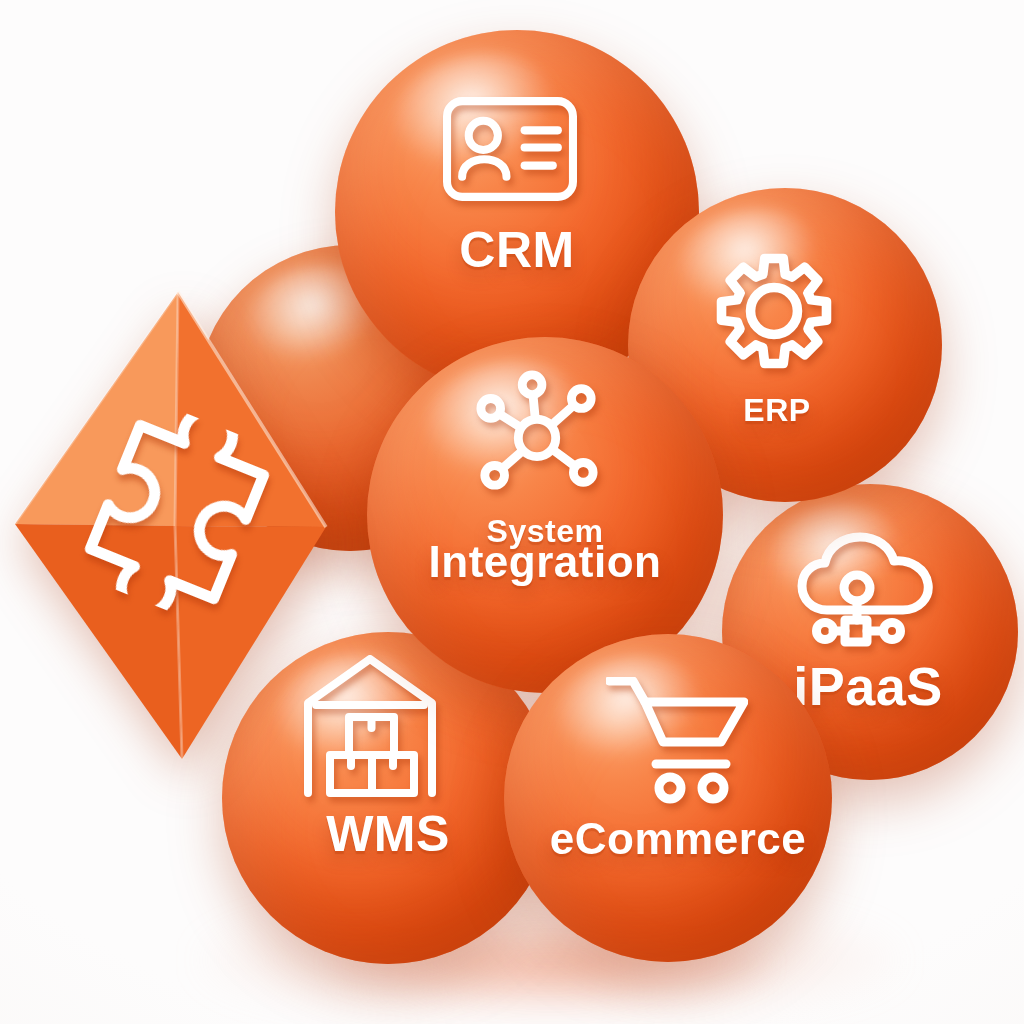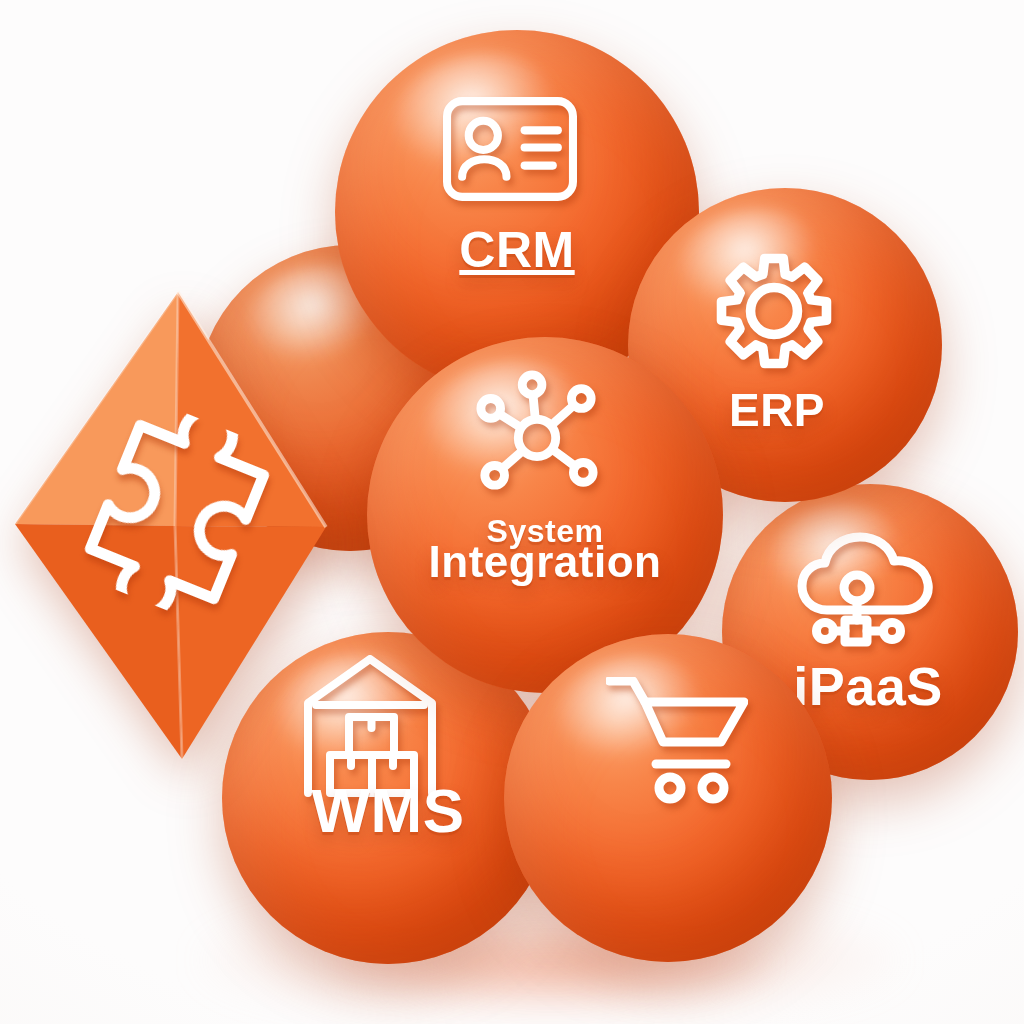--- a/index.html
+++ b/index.html
@@ -52,21 +52,21 @@
     <div class="icon" style="left:107px;top:66px;">
       <svg width="136" height="106" viewBox="0 0 135 105" fill="none" stroke="#ffffff" stroke-width="8" stroke-linecap="round" stroke-linejoin="round">
         <rect x="5" y="5" width="125" height="95" rx="15"></rect>
         <circle cx="41" cy="39" r="14.5"></circle>
         <path d="M20 80 C20 57 64 57 64 80"></path>
         <line x1="82" y1="34" x2="115" y2="34"></line>
         <line x1="82" y1="51" x2="115" y2="51"></line>
         <line x1="82" y1="69" x2="110" y2="69"></line>
       </svg>
     </div>
-    <div class="label" style="left:182px;top:220px;font-size:50px;text-decoration:underline;">CRM</div>
+    <div class="label" style="left:182px;top:220px;font-size:50px;">CRM</div>
   </div>
 
   <div class="sphere" style="left:722px;top:484px;width:296px;height:296px;z-index:3;">
     <div class="icon" style="left:75px;top:44px;">
       <svg width="140" height="126" viewBox="0 0 140 126" fill="none" stroke="#ffffff" stroke-width="9" stroke-linecap="round" stroke-linejoin="round">
         <path d="M30 82 C15 82 5 71 5 58 C5 45 15 35 28 35 C31 19 46 9 63 9 C80 9 93 19 97 33 C113 31 129 41 131 56 C133 70 122 82 106 82 Z"></path>
         <circle cx="60" cy="60" r="13"></circle>
         <line x1="60" y1="73" x2="60" y2="92"></line>
         <rect x="48" y="92" width="22" height="22"></rect>
         <line x1="36" y1="103" x2="48" y2="103"></line>
@@ -78,37 +78,37 @@
     <div class="label" style="left:146px;top:202px;font-size:54px;">iPaaS</div>
   </div>
 
   <div class="sphere" style="left:628px;top:188px;width:314px;height:314px;z-index:4;">
     <div class="icon" style="left:82px;top:59px;">
       <svg width="128" height="128" viewBox="0 0 120 120" fill="none" stroke="#ffffff" stroke-width="9" stroke-linecap="round" stroke-linejoin="round">
         <path d="M94.4 49.5 L109.2 51.3 L109.2 68.7 L94.4 70.5 A36 36 0 0 1 91.8 76.9 L101 88.7 L88.7 101 L76.9 91.8 A36 36 0 0 1 70.5 94.4 L68.7 109.2 L51.3 109.2 L49.5 94.4 A36 36 0 0 1 43.1 91.8 L31.3 101 L19 88.7 L28.2 76.9 A36 36 0 0 1 25.6 70.5 L10.8 68.7 L10.8 51.3 L25.6 49.5 A36 36 0 0 1 28.2 43.1 L19 31.3 L31.3 19 L43.1 28.2 A36 36 0 0 1 49.5 25.6 L51.3 10.8 L68.7 10.8 L70.5 25.6 A36 36 0 0 1 76.9 28.2 L88.7 19 L101 31.3 L91.8 43.1 A36 36 0 0 1 94.4 49.5 Z"></path>
         <circle cx="60" cy="60" r="22"></circle>
       </svg>
     </div>
-    <div class="label" style="left:149px;top:222px;font-size:46px;">ERP</div>
+    <div class="label" style="left:149px;top:222px;font-size:32px;">ERP</div>
   </div>
 
   <div class="sphere" style="left:222px;top:632px;width:332px;height:332px;z-index:5;">
     <div class="icon" style="left:78px;top:21px;">
       <svg width="140" height="145" viewBox="0 0 140 145" fill="none" stroke="#ffffff" stroke-width="8" stroke-linecap="round" stroke-linejoin="round">
         <path d="M8 140 L8 50 L70 6 L132 50 L132 140"></path>
         <line x1="16" y1="52" x2="124" y2="52"></line>
         <rect x="49" y="64" width="45" height="38"></rect>
         <line x1="71.5" y1="64" x2="71.5" y2="75"></line>
         <rect x="30" y="102" width="42" height="38"></rect>
         <line x1="51" y1="102" x2="51" y2="113"></line>
         <rect x="72" y="102" width="42" height="38"></rect>
         <line x1="93" y1="102" x2="93" y2="113"></line>
       </svg>
     </div>
-    <div class="label" style="left:166px;top:178px;font-size:62px;">WMS</div>
+    <div class="label" style="left:166px;top:202px;font-size:50px;">WMS</div>
   </div>
 
   <div class="sphere" style="left:367px;top:337px;width:356px;height:356px;z-index:6;">
     <div class="icon" style="left:106px;top:31px;">
       <svg width="128" height="130" viewBox="0 0 130 130" fill="none" stroke="#ffffff" stroke-width="9" stroke-linecap="round" stroke-linejoin="round">
         <circle cx="65" cy="70" r="19"></circle>
         <circle cx="60" cy="16" r="10"></circle>
         <circle cx="110" cy="30" r="10"></circle>
         <circle cx="112" cy="105" r="10"></circle>
         <circle cx="22" cy="108" r="10"></circle>
@@ -127,20 +127,21 @@
   <div class="sphere" style="left:504px;top:634px;width:328px;height:328px;z-index:7;">
     <div class="icon" style="left:102px;top:43px;">
       <svg width="142" height="128" viewBox="0 0 142 128" fill="none" stroke="#ffffff" stroke-width="9" stroke-linecap="round" stroke-linejoin="round">
         <path d="M3 4 L27 4 L39 25"></path>
         <path d="M39 25 L138 25 L115 65 L57 65 Z"></path>
         <line x1="50" y1="87" x2="120" y2="87"></line>
         <circle cx="64" cy="111" r="11"></circle>
         <circle cx="107" cy="111" r="11"></circle>
       </svg>
     </div>
+    <div class="label" style="left:174px;top:205px;font-size:44px;">eCommerce</div>
   </div>
 
   <div class="diamond" style="z-index:8;">
     <svg width="340" height="485" viewBox="0 0 340 485">
       <polygon points="168,9 5,241 165,243" fill="#f8995b"></polygon>
       <polygon points="168,9 165,243 316,244" fill="#f2712e"></polygon>
       <polygon points="5,241 165,243 172,476" fill="#e95f1e"></polygon>
       <polygon points="165,243 316,244 172,476" fill="#ed6523"></polygon>
       <polyline points="168,9 165,243 172,476" fill="none" stroke="rgba(255,235,220,.35)" stroke-width="3"></polyline>
       <line x1="168" y1="9" x2="316" y2="244" stroke="rgba(255,240,228,.55)" stroke-width="3.5"></line>

